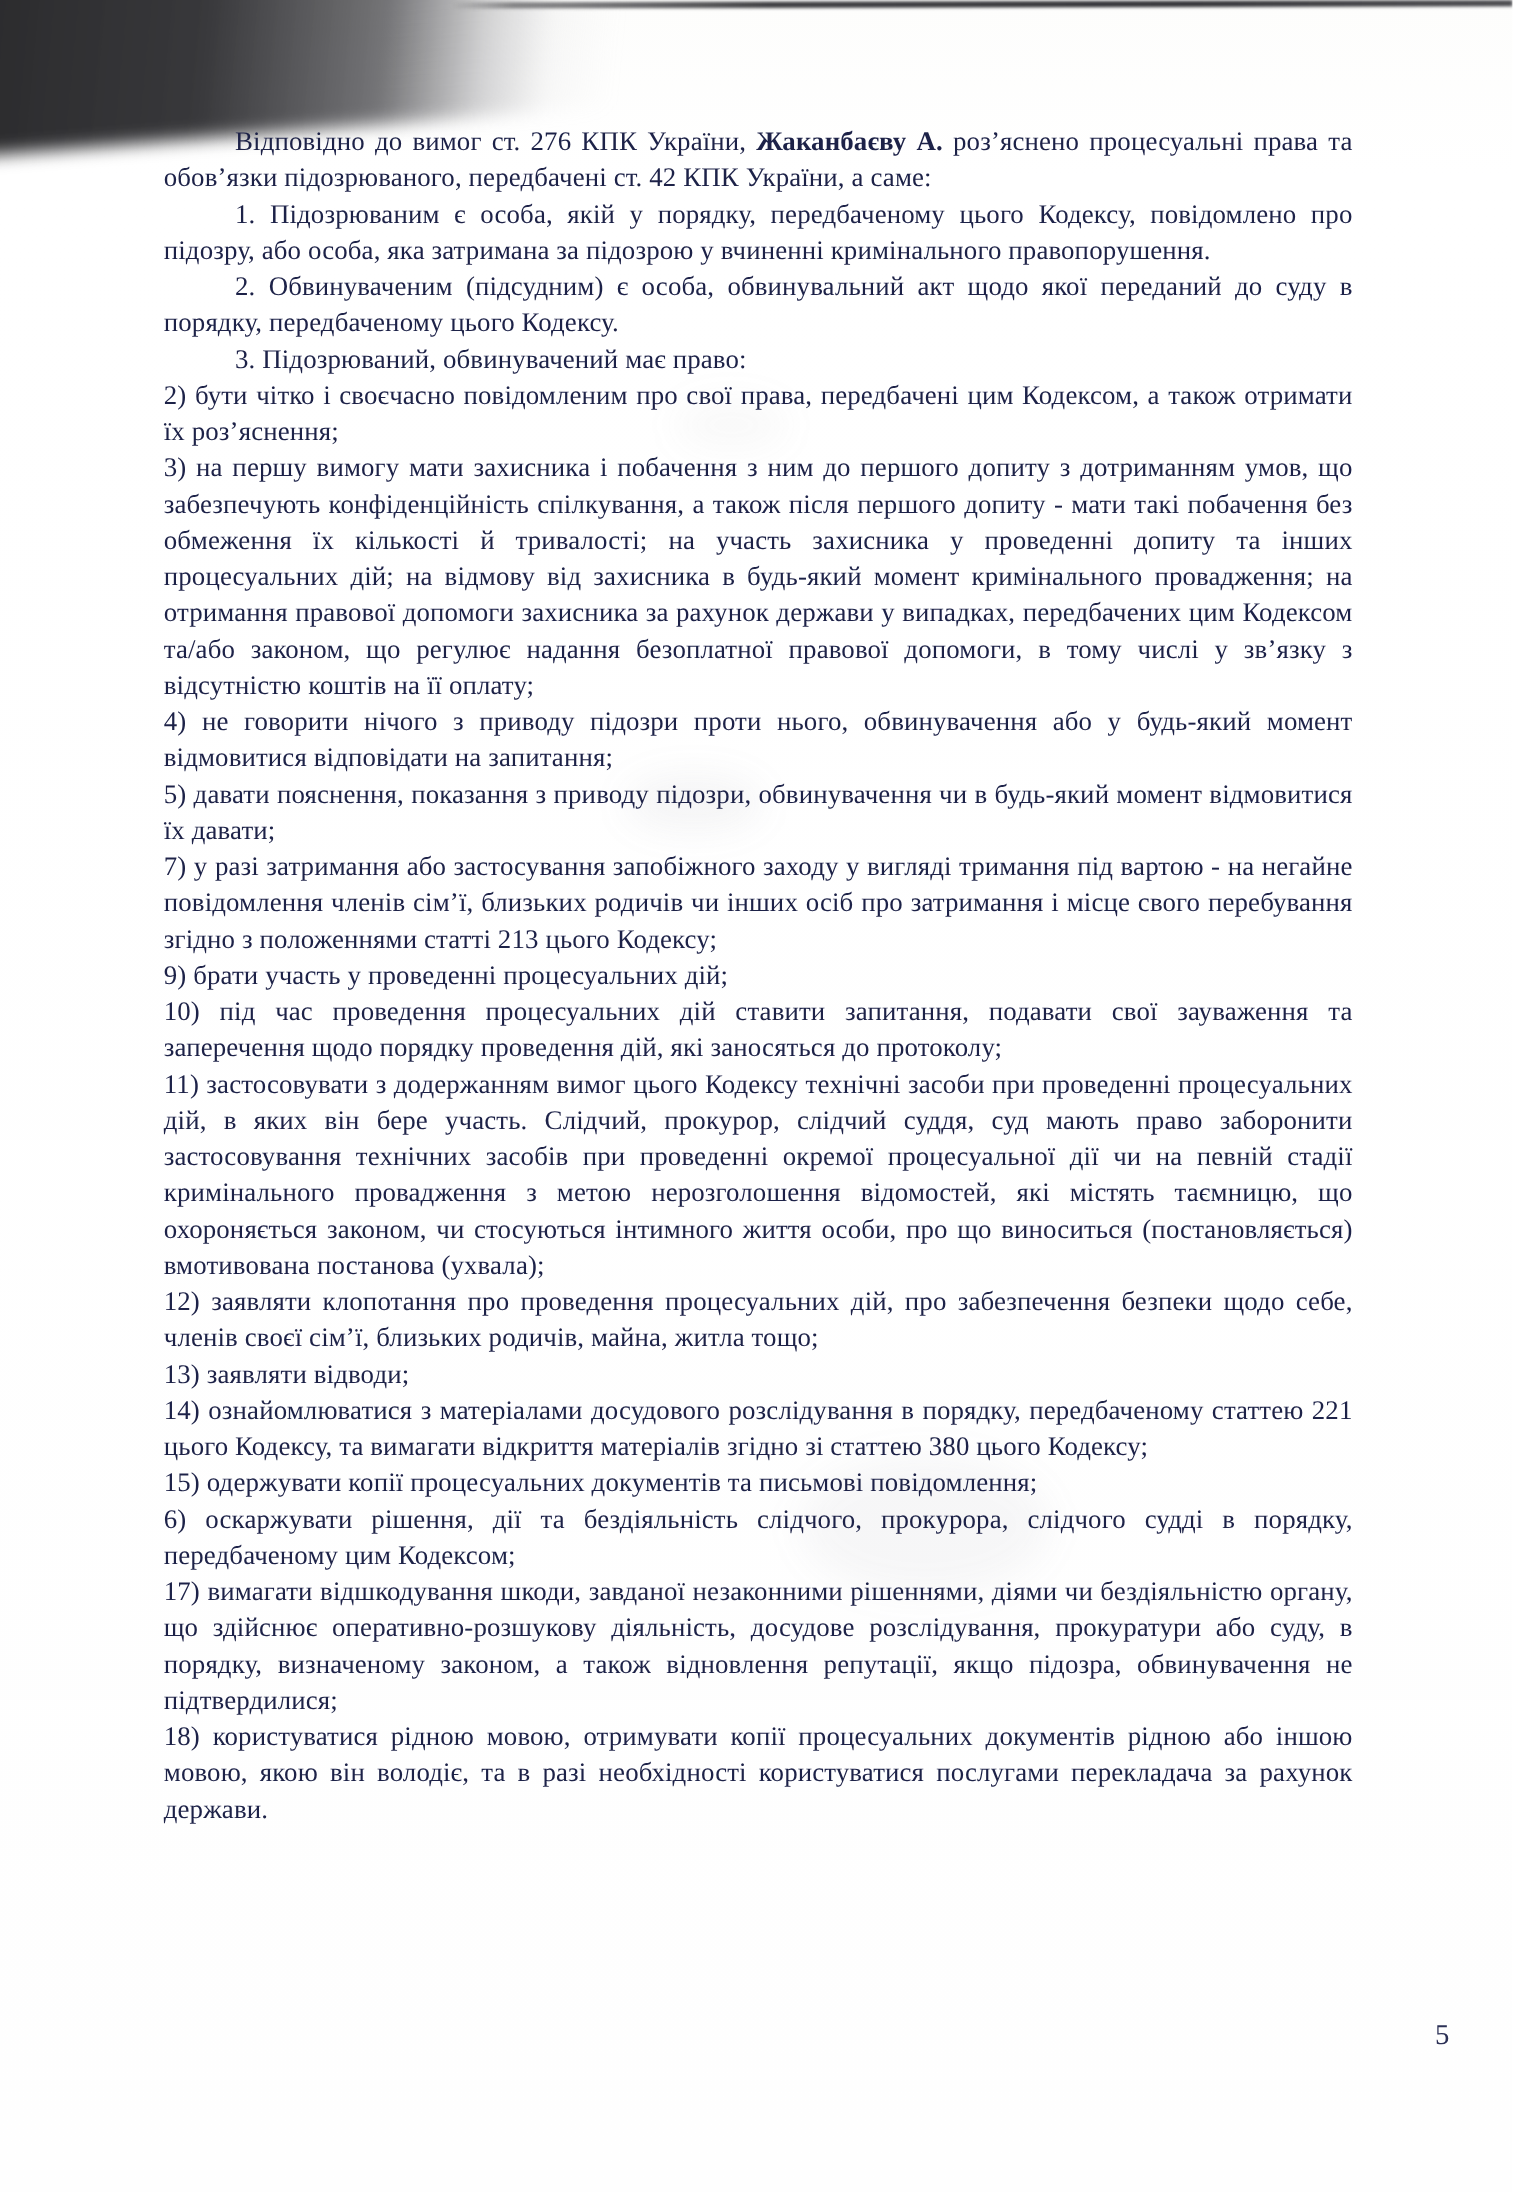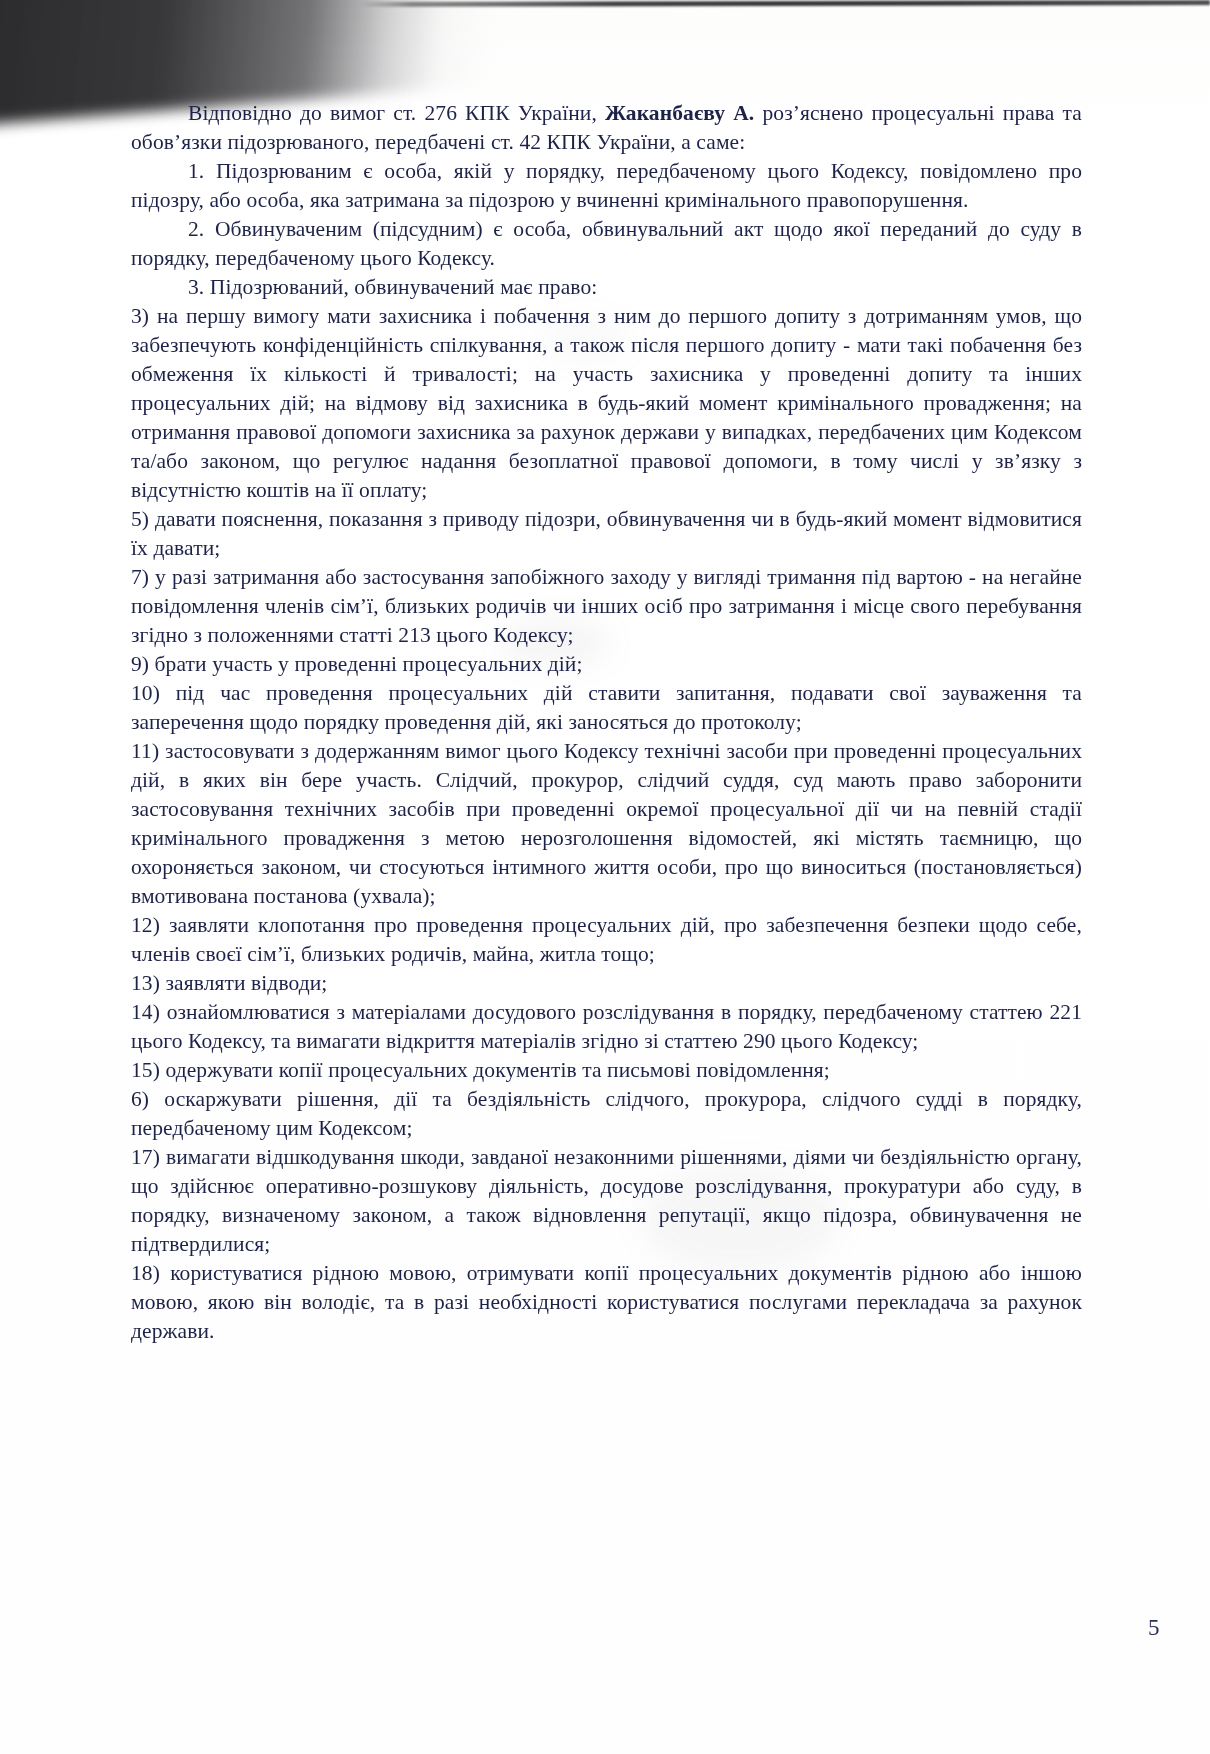--- a/index.html
+++ b/index.html
@@ -92,29 +92,31 @@
   <div class="scan-line"></div>
   <div class="smudge s1"></div>
   <div class="smudge s2"></div>
   <div class="smudge s3"></div>
 
   <div class="doc">
       <p class="para indent"><span>Відповідно до вимог ст. 276 КПК України, </span><span class="bold">Жаканбаєву А.</span><span> роз’яснено процесуальні права та обов’язки підозрюваного, передбачені ст. 42 КПК України, а саме:</span></p>
       <p class="para indent"><span>1. Підозрюваним є особа, якій у порядку, передбаченому цього Кодексу, повідомлено про підозру, або особа, яка затримана за підозрою у вчиненні кримінального правопорушення.</span></p>
       <p class="para indent"><span>2. Обвинуваченим (підсудним) є особа, обвинувальний акт щодо якої переданий до суду в порядку, передбаченому цього Кодексу.</span></p>
       <p class="para indent"><span>3. Підозрюваний, обвинувачений має право:</span></p>
+      <p class="para"><span>2) бути чітко і своєчасно повідомленим про свої права, передбачені цим Кодексом, а також отримати їх роз’яснення;</span></p>
       <p class="para"><span>3) на першу вимогу мати захисника і побачення з ним до першого допиту з дотриманням умов, що забезпечують конфіденційність спілкування, а також після першого допиту - мати такі побачення без обмеження їх кількості й тривалості; на участь захисника у проведенні допиту та інших процесуальних дій; на відмову від захисника в будь-який момент кримінального провадження; на отримання правової допомоги захисника за рахунок держави у випадках, передбачених цим Кодексом та/або законом, що регулює надання безоплатної правової допомоги, в тому числі у зв’язку з відсутністю коштів на її оплату;</span></p>
+      <p class="para"><span>4) не говорити нічого з приводу підозри проти нього, обвинувачення або у будь-який момент відмовитися відповідати на запитання;</span></p>
       <p class="para"><span>5) давати пояснення, показання з приводу підозри, обвинувачення чи в будь-який момент відмовитися їх давати;</span></p>
       <p class="para"><span>7) у разі затримання або застосування запобіжного заходу у вигляді тримання під вартою - на негайне повідомлення членів сім’ї, близьких родичів чи інших осіб про затримання і місце свого перебування згідно з положеннями </span><span class="underline">статті 213</span><span> цього Кодексу;</span></p>
       <p class="para"><span>9) брати участь у проведенні процесуальних дій;</span></p>
       <p class="para"><span>10) під час проведення процесуальних дій ставити запитання, подавати свої зауваження та заперечення щодо порядку проведення дій, які заносяться до протоколу;</span></p>
       <p class="para"><span>11) застосовувати з додержанням вимог цього Кодексу технічні засоби при проведенні процесуальних дій, в яких він бере участь. Слідчий, прокурор, слідчий суддя, суд мають право заборонити застосовування технічних засобів при проведенні окремої процесуальної дії чи на певній стадії кримінального провадження з метою нерозголошення відомостей, які містять таємницю, що охороняється законом, чи стосуються інтимного життя особи, про що виноситься (постановляється) вмотивована постанова (ухвала);</span></p>
       <p class="para"><span>12) заявляти клопотання про проведення процесуальних дій, про забезпечення безпеки щодо себе, членів своєї сім’ї, близьких родичів, майна, житла тощо;</span></p>
       <p class="para"><span>13) заявляти відводи;</span></p>
-      <p class="para"><span>14) ознайомлюватися з матеріалами досудового розслідування в порядку, передбаченому статтею 221 цього Кодексу, та вимагати відкриття матеріалів згідно зі статтею 290 цього Кодексу;</span></p>
+      <p class="para"><span>14) ознайомлюватися з матеріалами досудового розслідування в порядку, передбаченому статтею 221 цього Кодексу, та вимагати відкриття матеріалів згідно зі статтею 380 цього Кодексу;</span></p>
       <p class="para"><span>15) одержувати копії процесуальних документів та письмові повідомлення;</span></p>
       <p class="para"><span>6) оскаржувати рішення, дії та бездіяльність слідчого, прокурора, слідчого судді в порядку, передбаченому цим Кодексом;</span></p>
       <p class="para"><span>17) вимагати відшкодування шкоди, завданої незаконними рішеннями, діями чи бездіяльністю органу, що здійснює оперативно-розшукову діяльність, досудове розслідування, прокуратури або суду, в порядку, визначеному законом, а також відновлення репутації, якщо підозра, обвинувачення не підтвердилися;</span></p>
       <p class="para"><span>18) користуватися рідною мовою, отримувати копії процесуальних документів рідною або іншою мовою, якою він володіє, та в разі необхідності користуватися послугами перекладача за рахунок держави.</span></p>
     </div>
 
   <div class="page-number">5</div>
 </div>
 
 </body></html>

